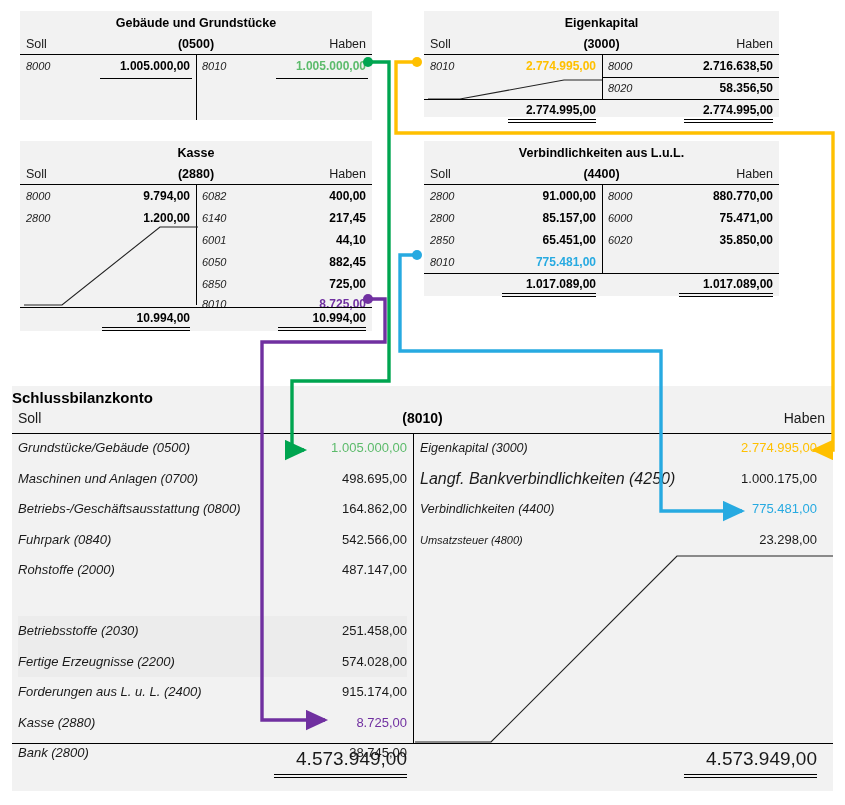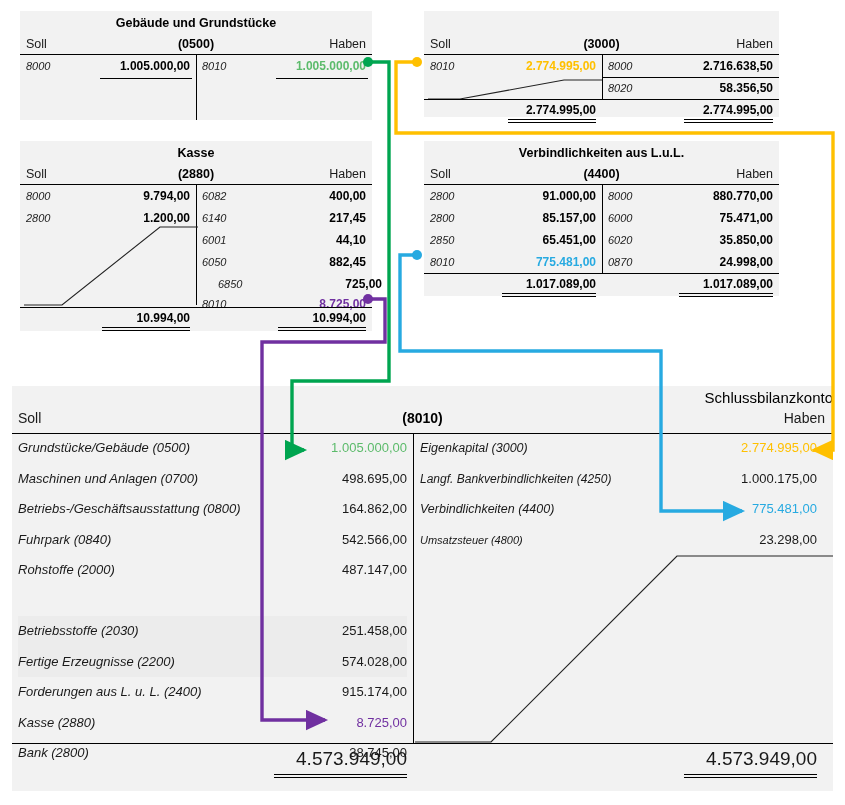--- a/index.html
+++ b/index.html
@@ -92,22 +92,22 @@
 
   
   #sbk {
     position: absolute;
     left: 12px; top: 386px;
     width: 821px; height: 405px;
     background: #f2f2f2;
   }
   #sbk .title {
     position: absolute; left: 0; right: 0; top: 3px;
-    text-align: right;
-    font-size: 15px; font-weight: normal; color: #000;
+    text-align: left;
+    font-size: 15px; font-weight: bold; color: #000;
   }
   #sbk .code {
     position: absolute; left: 0; right: 0; top: 24px;
     text-align: center;
     font-size: 14px; font-weight: bold; color: #000;
   }
   #sbk .soll {
     position: absolute; left: 6px; top: 24px;
     font-size: 14px; color: #1a1a1a;
   }
@@ -178,20 +178,21 @@
     <div class="sgl-underline" style="left:80px; width:92px; top:67px;"></div>
 
     <div class="ta-row" style="left:182px; top:44px; width:164px;">
       <span class="acct">8010</span>
       <span class="amt" style="color:#5CBB6B;">1.005.000,00</span>
     </div>
     <div class="sgl-underline" style="left:256px; width:92px; top:67px;"></div>
   </div>
 
   <div class="taccount" style="left:424px; top:11px; width:355px; height:106px;">
+    <div class="ta-head">Eigenkapital</div>
     <div class="ta-subhead" style="top:23px; position:absolute; left:0; right:0;">
       <span class="soll">Soll</span>
       <span class="code">(3000)</span>
       <span class="haben">Haben</span>
     </div>
     <div class="ta-rule" style="top:43px;"></div>
     <div class="ta-mid" style="left:178px; top:43px; height:45px;"></div>
 
     <div class="ta-row" style="left:6px; top:44px; width:166px;">
       <span class="acct">8010</span>
@@ -251,21 +252,21 @@
       <span class="amt">217,45</span>
     </div>
     <div class="ta-row" style="left:182px; top:88px; width:164px;">
       <span class="acct">6001</span>
       <span class="amt">44,10</span>
     </div>
     <div class="ta-row" style="left:182px; top:110px; width:164px;">
       <span class="acct">6050</span>
       <span class="amt">882,45</span>
     </div>
-    <div class="ta-row" style="left:182px; top:132px; width:164px;margin-left:16px;">
+    <div class="ta-row" style="left:182px; top:132px; width:164px;">
       <span class="acct">6850</span>
       <span class="amt">725,00</span>
     </div>
     <div class="ta-row" style="left:182px; top:152px; width:164px;">
       <span class="acct">8010</span>
       <span class="amt" style="color:#7030A0;">8.725,00</span>
     </div>
 
     <div class="ta-rule" style="top:166px;"></div>
     <div class="ta-sum" style="left:6px; width:164px; top:167px;">10.994,00</div>
@@ -305,24 +306,20 @@
       <span class="acct">8000</span>
       <span class="amt">880.770,00</span>
     </div>
     <div class="ta-row" style="left:184px; top:66px; width:165px;">
       <span class="acct">6000</span>
       <span class="amt">75.471,00</span>
     </div>
     <div class="ta-row" style="left:184px; top:88px; width:165px;">
       <span class="acct">6020</span>
       <span class="amt">35.850,00</span>
-    </div>
-    <div class="ta-row" style="left:184px; top:110px; width:165px;">
-      <span class="acct">0870</span>
-      <span class="amt">24.998,00</span>
     </div>
 
     <div class="ta-rule" style="top:132px;"></div>
     <div class="ta-sum" style="left:6px; width:166px; top:133px;">1.017.089,00</div>
     <div class="ta-sum" style="left:184px; width:165px; top:133px;">1.017.089,00</div>
     <div class="dbl-underline" style="left:78px; width:94px; top:152px;"></div>
     <div class="dbl-underline" style="left:255px; width:94px; top:152px;"></div>
   </div>
 
   <div id="sbk">
@@ -376,21 +373,21 @@
     <div class="sbk-row" style="left:6px; width:389px; top:352px;">
       <span class="lbl">Bank (2800)</span>
       <span class="val">38.745,00</span>
     </div>
 
     <div class="sbk-row" style="left:408px; width:397px; top:47px;">
       <span class="lbl" style="font-size:12.5px;">Eigenkapital (3000)</span>
       <span class="val" style="color:#FFC000;">2.774.995,00</span>
     </div>
     <div class="sbk-row" style="left:408px; width:397px; top:77.5px;">
-      <span class="lbl" style="font-size:12px;">Langf. Bankverbindlichkeiten (4250)</span>
+      <span class="lbl" style="font-size:16px;">Langf. Bankverbindlichkeiten (4250)</span>
       <span class="val">1.000.175,00</span>
     </div>
     <div class="sbk-row" style="left:408px; width:397px; top:108px;">
       <span class="lbl" style="font-size:12.5px;">Verbindlichkeiten (4400)</span>
       <span class="val" style="color:#27AAE1;">775.481,00</span>
     </div>
     <div class="sbk-row" style="left:408px; width:397px; top:138.5px;">
       <span class="lbl" style="font-size:11px;">Umsatzsteuer (4800)</span>
       <span class="val">23.298,00</span>
     </div>

